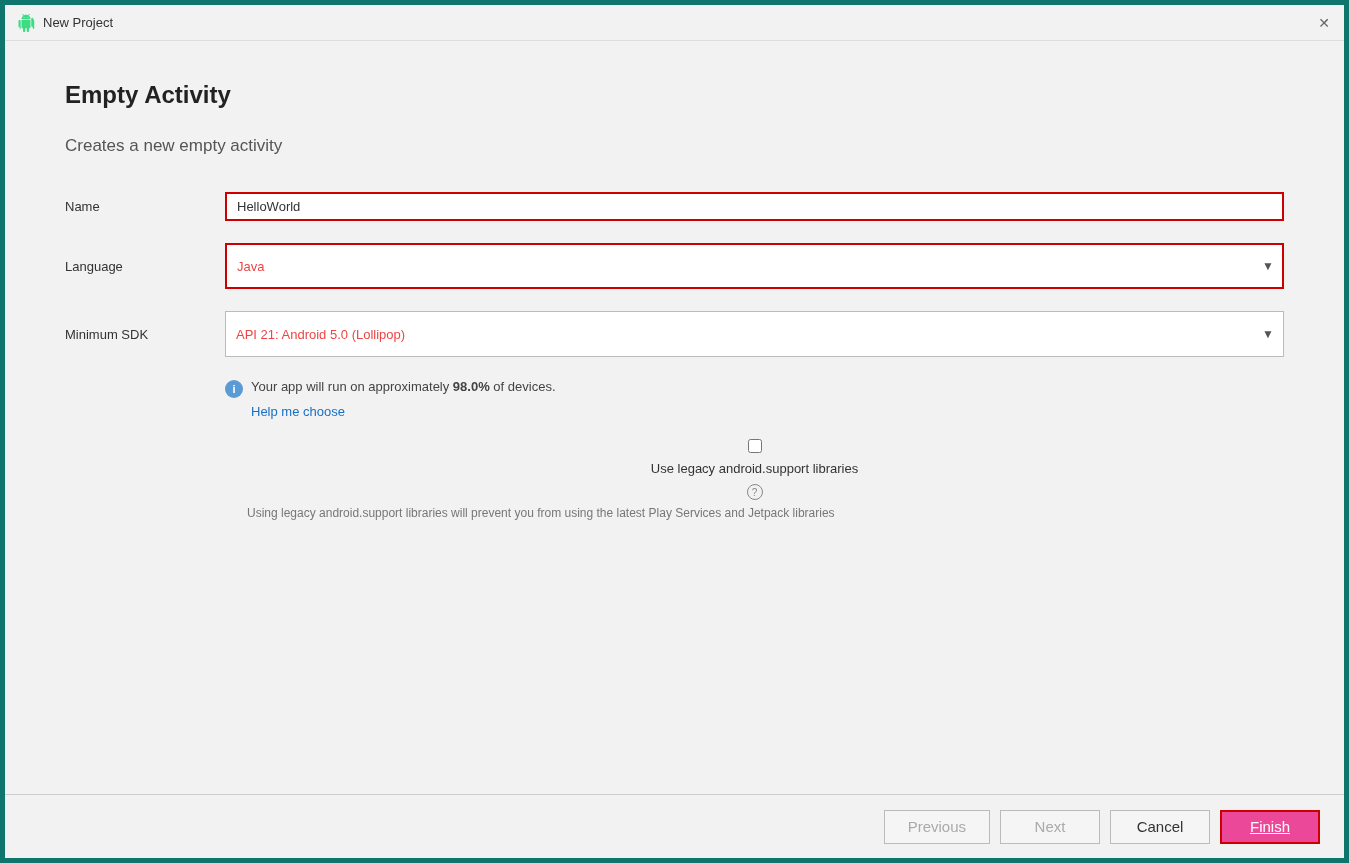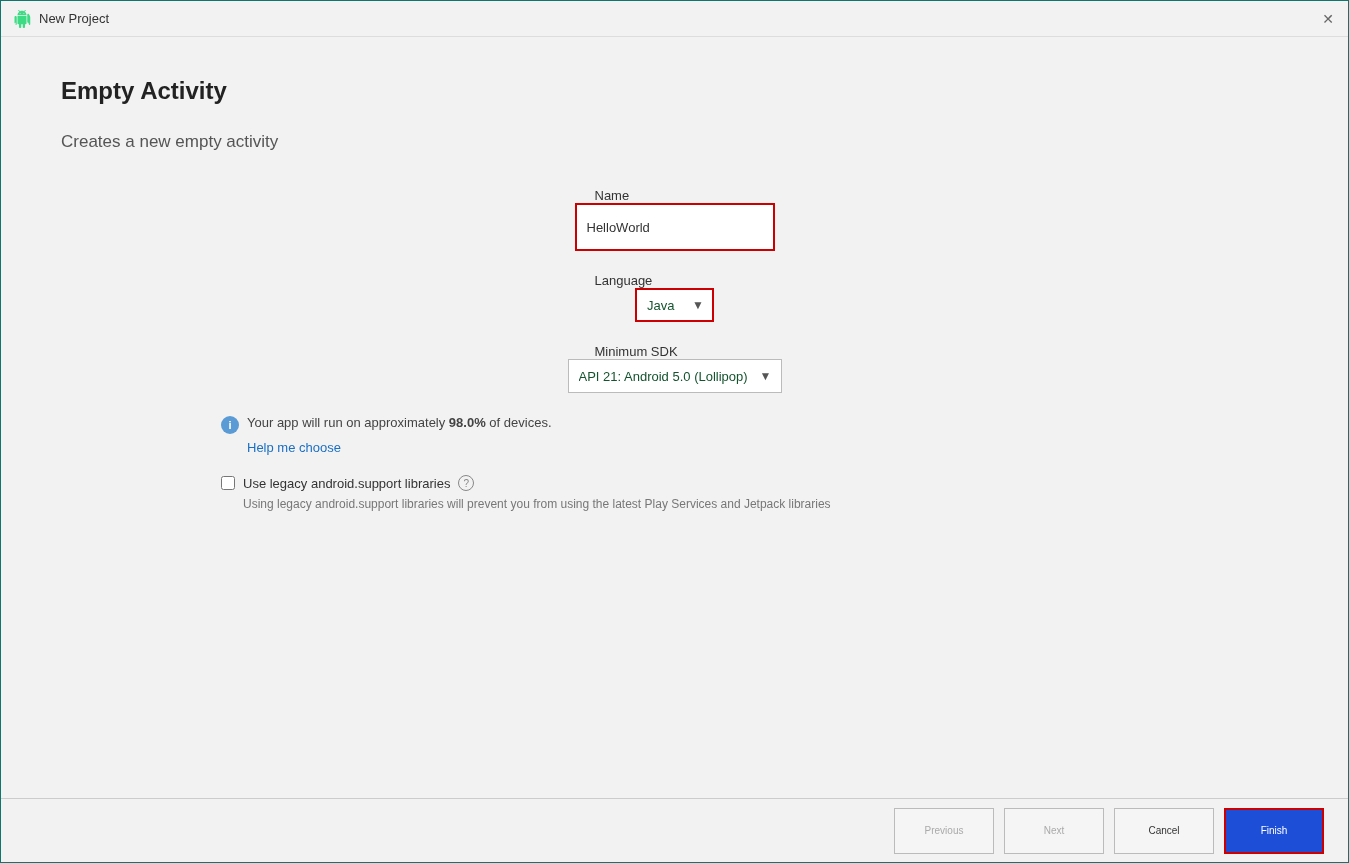--- a/index.html
+++ b/index.html
@@ -11,21 +11,21 @@
       justify-content: center;
       min-height: 100vh;
       font-family: 'Segoe UI', Arial, sans-serif;
       font-size: 13px;
     }
 
     .window {
       width: 1349px;
       height: 863px;
       background: #f2f2f2;
-      border: 1px solid #0f766e;
+      border: 5px solid #0f766e;
       display: flex;
       flex-direction: column;
       box-shadow: 2px 2px 8px rgba(0,0,0,0.3);
     }
 
     .title-bar {
       height: 36px;
       background: #f2f2f2;
       border-bottom: 1px solid #ddd;
       display: flex;
@@ -78,37 +78,36 @@
     .page-subtitle {
       font-size: 17px;
       color: #555;
       margin-bottom: 36px;
     }
 
     .form-row {
       display: flex;
       align-items: center;
       margin-bottom: 22px;
-      flex-direction: column;
     }
 
     .form-label {
       width: 160px;
       font-size: 13px;
       color: #333;
       flex-shrink: 0;
     }
 
     .form-input-wrapper {
       flex: 1;
     }
 
     .form-input {
       width: 100%;
-      height: 48px;
+      height: 29px;
       border: 1px solid #bbb;
       background: #fff;
       padding: 8px 10px;
       font-size: 13px;
       color: #333;
       outline: none;
     }
 
     .highlighted {
       border: 2px solid #cc0000 !important;
@@ -141,26 +140,26 @@
       color: #888;
     }
 
     .select-wrapper {
       position: relative;
       width: 100%;
     }
 
     .form-select {
       width: 100%;
-      height: 34px;
+      height: 46px;
       border: 1px solid #bbb;
       background: #fff;
       padding: 0 32px 0 10px;
       font-size: 13px;
-      color: #14532d;
+      color: #ef4444;
       appearance: none;
       -webkit-appearance: none;
       cursor: pointer;
       outline: none;
     }
 
     .select-arrow {
       position: absolute;
       right: 10px;
       top: 50%;
@@ -218,20 +217,21 @@
       margin-left: 160px;
       margin-bottom: 10px;
     }
 
     .checkbox-label {
       display: flex;
       align-items: center;
       gap: 8px;
       font-size: 13px;
       color: #333;
+      flex-direction: column;
     }
 
     .checkbox-label input[type="checkbox"] {
       width: 14px;
       height: 14px;
       cursor: pointer;
     }
 
     .help-circle {
       display: inline-flex;
@@ -260,37 +260,38 @@
       display: flex;
       align-items: center;
       justify-content: flex-end;
       padding: 0 24px;
       gap: 10px;
       background: #f2f2f2;
       flex-shrink: 0;
     }
 
     .btn {
-      height: 46px;
+      height: 34px;
       min-width: 100px;
       padding: 0 23px;
-      font-size: 10px;
+      font-size: 15px;
       cursor: pointer;
       border: 1px solid #bbb;
       background: #f5f5f5;
       color: #333;
       display: flex;
       align-items: center;
       justify-content: center;
     }
 
     .btn-primary {
-      background: #1d4ed8;
+      background: #ec4899;
       color: white;
       border: 2px solid #cc0000;
+      text-decoration: underline;
     }
 
     .btn-disabled {
       color: #aaa;
       cursor: default;
     }
   </style>
 </head>
 <body>
 

